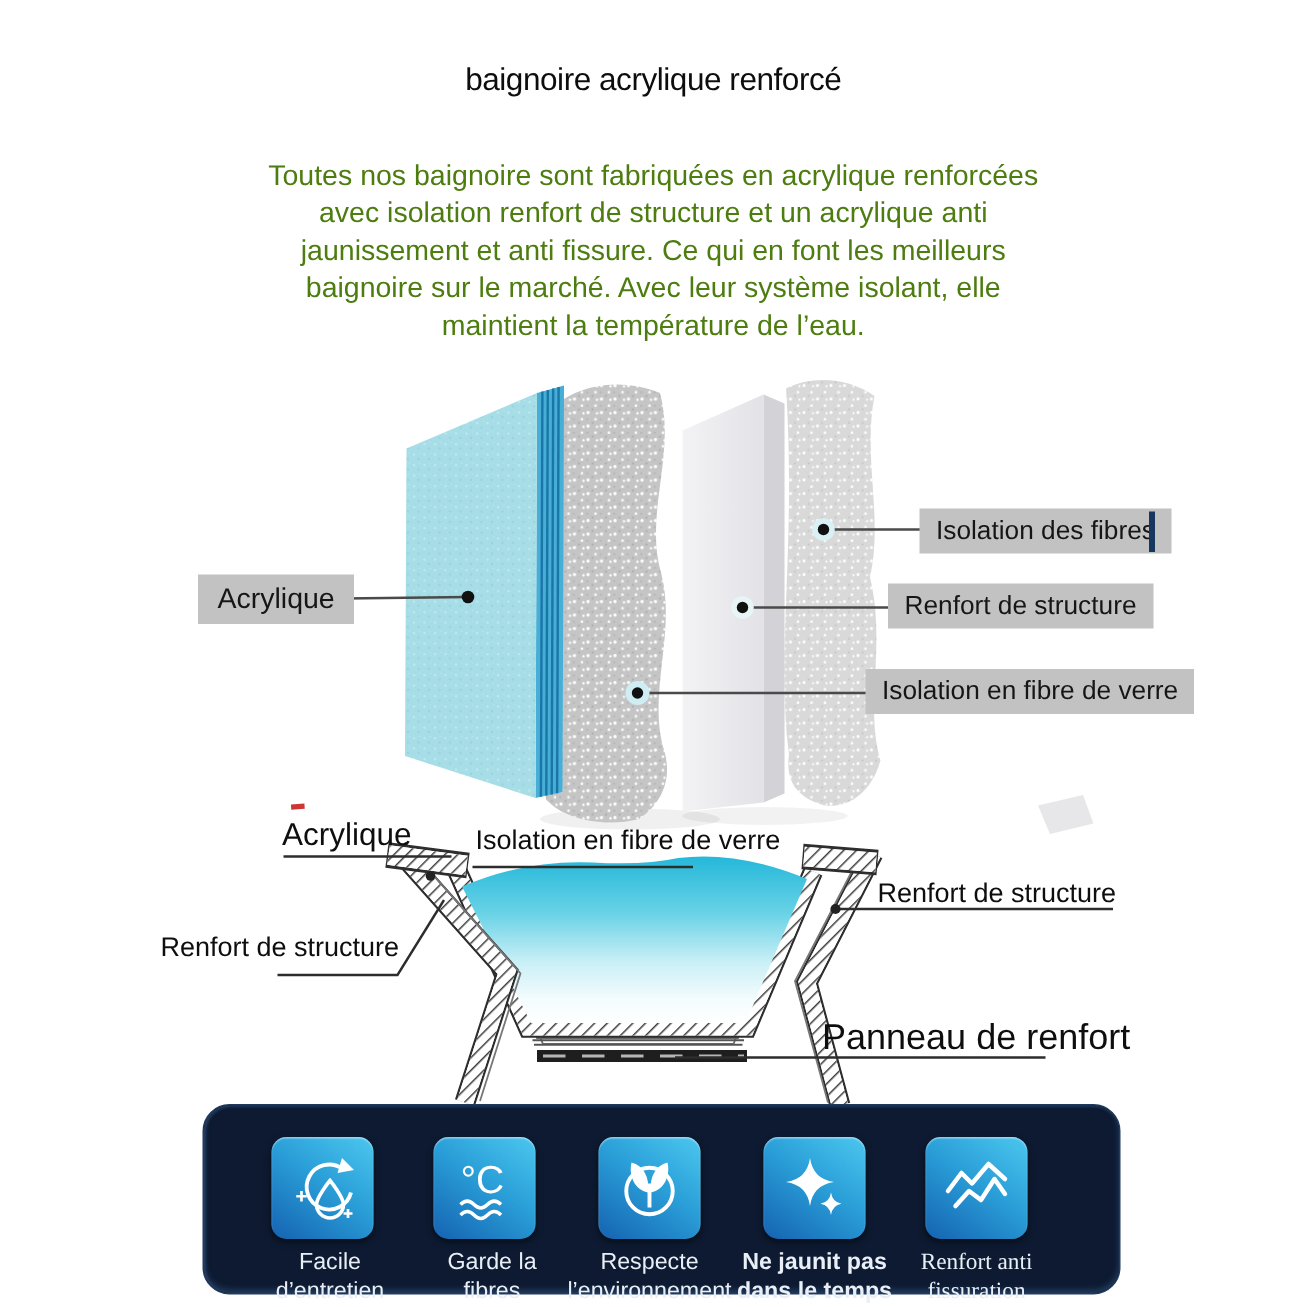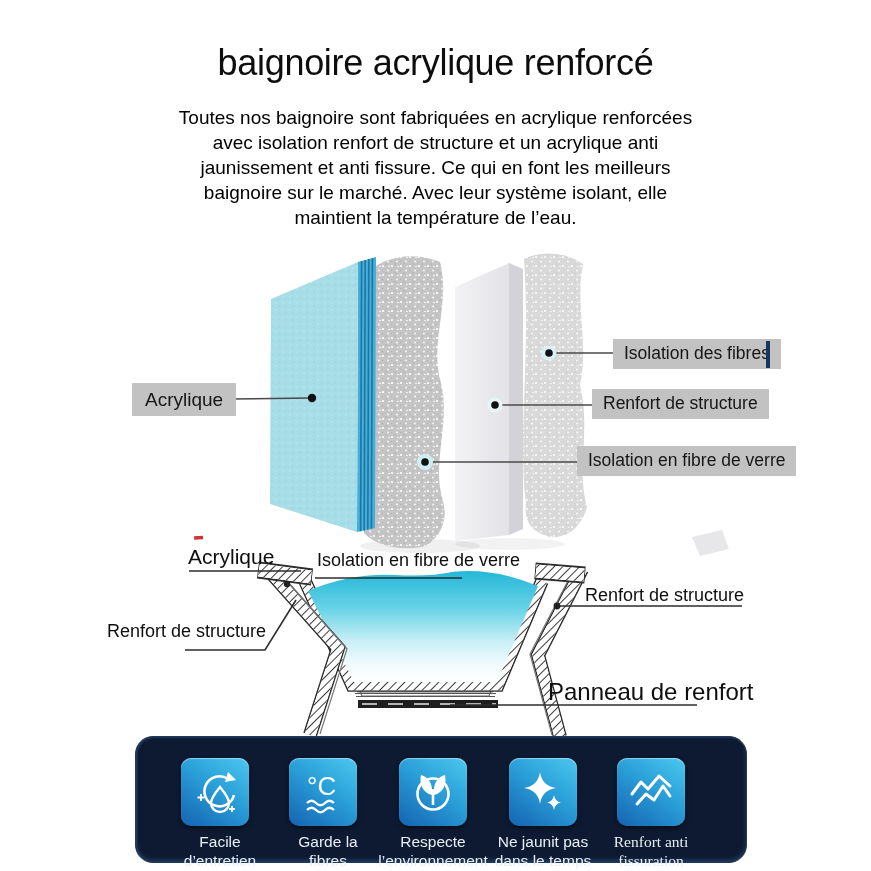--- a/index.html
+++ b/index.html
@@ -1,22 +1,22 @@
 <!DOCTYPE html>
 <html><head>
 <meta charset="utf-8">
 <style>
   html,body{margin:0;padding:0;background:#fff;}
   .page{position:relative;width:871px;height:871px;background:#fff;overflow:hidden;
         font-family:"Liberation Sans",sans-serif;color:#111;}
   .abs{position:absolute;}
-  .title{top:42px;left:0;width:100%;text-align:center;font-size:36px;font-weight:500;
+  .title{top:42px;left:0;width:100%;text-align:center;font-size:21px;font-weight:500;
          letter-spacing:-.3px;color:#0d0d0d;}
   .para{top:105px;left:50%;transform:translateX(-50%);width:640px;text-align:center;
-        font-size:19px;line-height:25px;color:#000000;}
+        font-size:19px;line-height:25px;color:#4d7c0f;}
   .glabel{background:#c2c2c2;color:#161616;font-size:17.5px;line-height:1;
           padding:6px 11px;white-space:nowrap;}
   .glabel.big{font-size:19px;padding:7px 13px;}
   .bluebar{width:4px;height:27px;background:#17375e;}
   .tublabel{color:#0e0e0e;white-space:nowrap;line-height:1;}
   .feature-bar{left:135px;top:736px;width:610px;height:125px;background:#0d1a31;
                border-radius:18px;border:1px solid #1f3a5c;
                box-shadow:inset 0 -2px 4px rgba(80,130,190,.35), inset 1px 1px 2px rgba(90,140,200,.25);}
   .tile{position:absolute;top:21px;width:68px;height:68px;border-radius:10px;
         background:linear-gradient(215deg,#4cc7ef 0%,#2a9fd8 45%,#1563b1 100%);
@@ -229,21 +229,21 @@
       <div>Respecte</div>
       <div>l’environnement</div>
     </div>
 
     <div class="tile" style="left:373px;">
       <svg width="46" height="46" viewBox="0 0 46 46">
         <path d="M20,3 Q22,17 36,19 Q22,21 20,35 Q18,21 4,19 Q18,17 20,3 Z" fill="#fff"></path>
         <path d="M34,26 Q35,32.5 41,33.5 Q35,34.5 34,41 Q33,34.5 27,33.5 Q33,32.5 34,26 Z" fill="#fff"></path>
       </svg>
     </div>
-    <div class="tile-label" style="left:342px;">
+    <div class="tile-label" style="left:342px;font-weight:bold;">
       <div>Ne jaunit pas</div>
       <div>dans le temps</div>
     </div>
 
     <div class="tile" style="left:481px;">
       <svg width="46" height="46" viewBox="0 0 46 46">
         <polyline points="4,25 13,13 20,20 31,7 42,17" fill="none" stroke="#fff" stroke-width="3" stroke-linecap="round" stroke-linejoin="round"></polyline>
         <polyline points="9,35 18,25 26,31 35,17 42,27" fill="none" stroke="#fff" stroke-width="3" stroke-linecap="round" stroke-linejoin="round"></polyline>
       </svg>
     </div>

